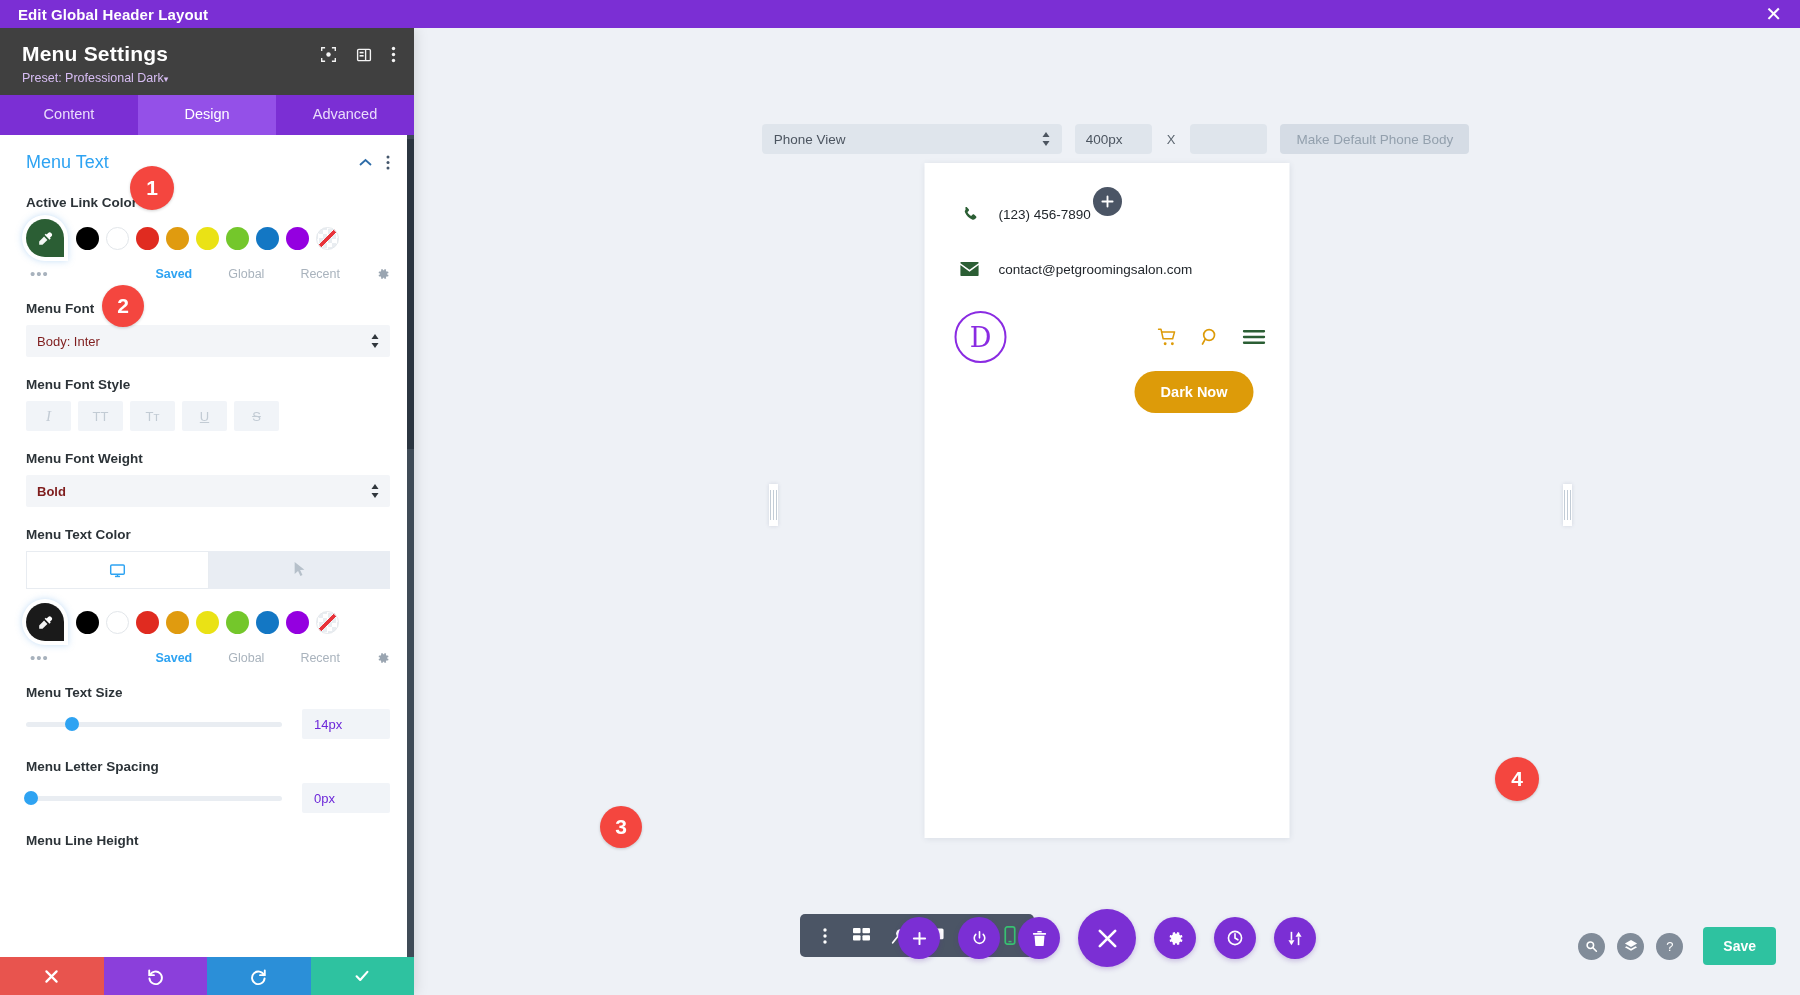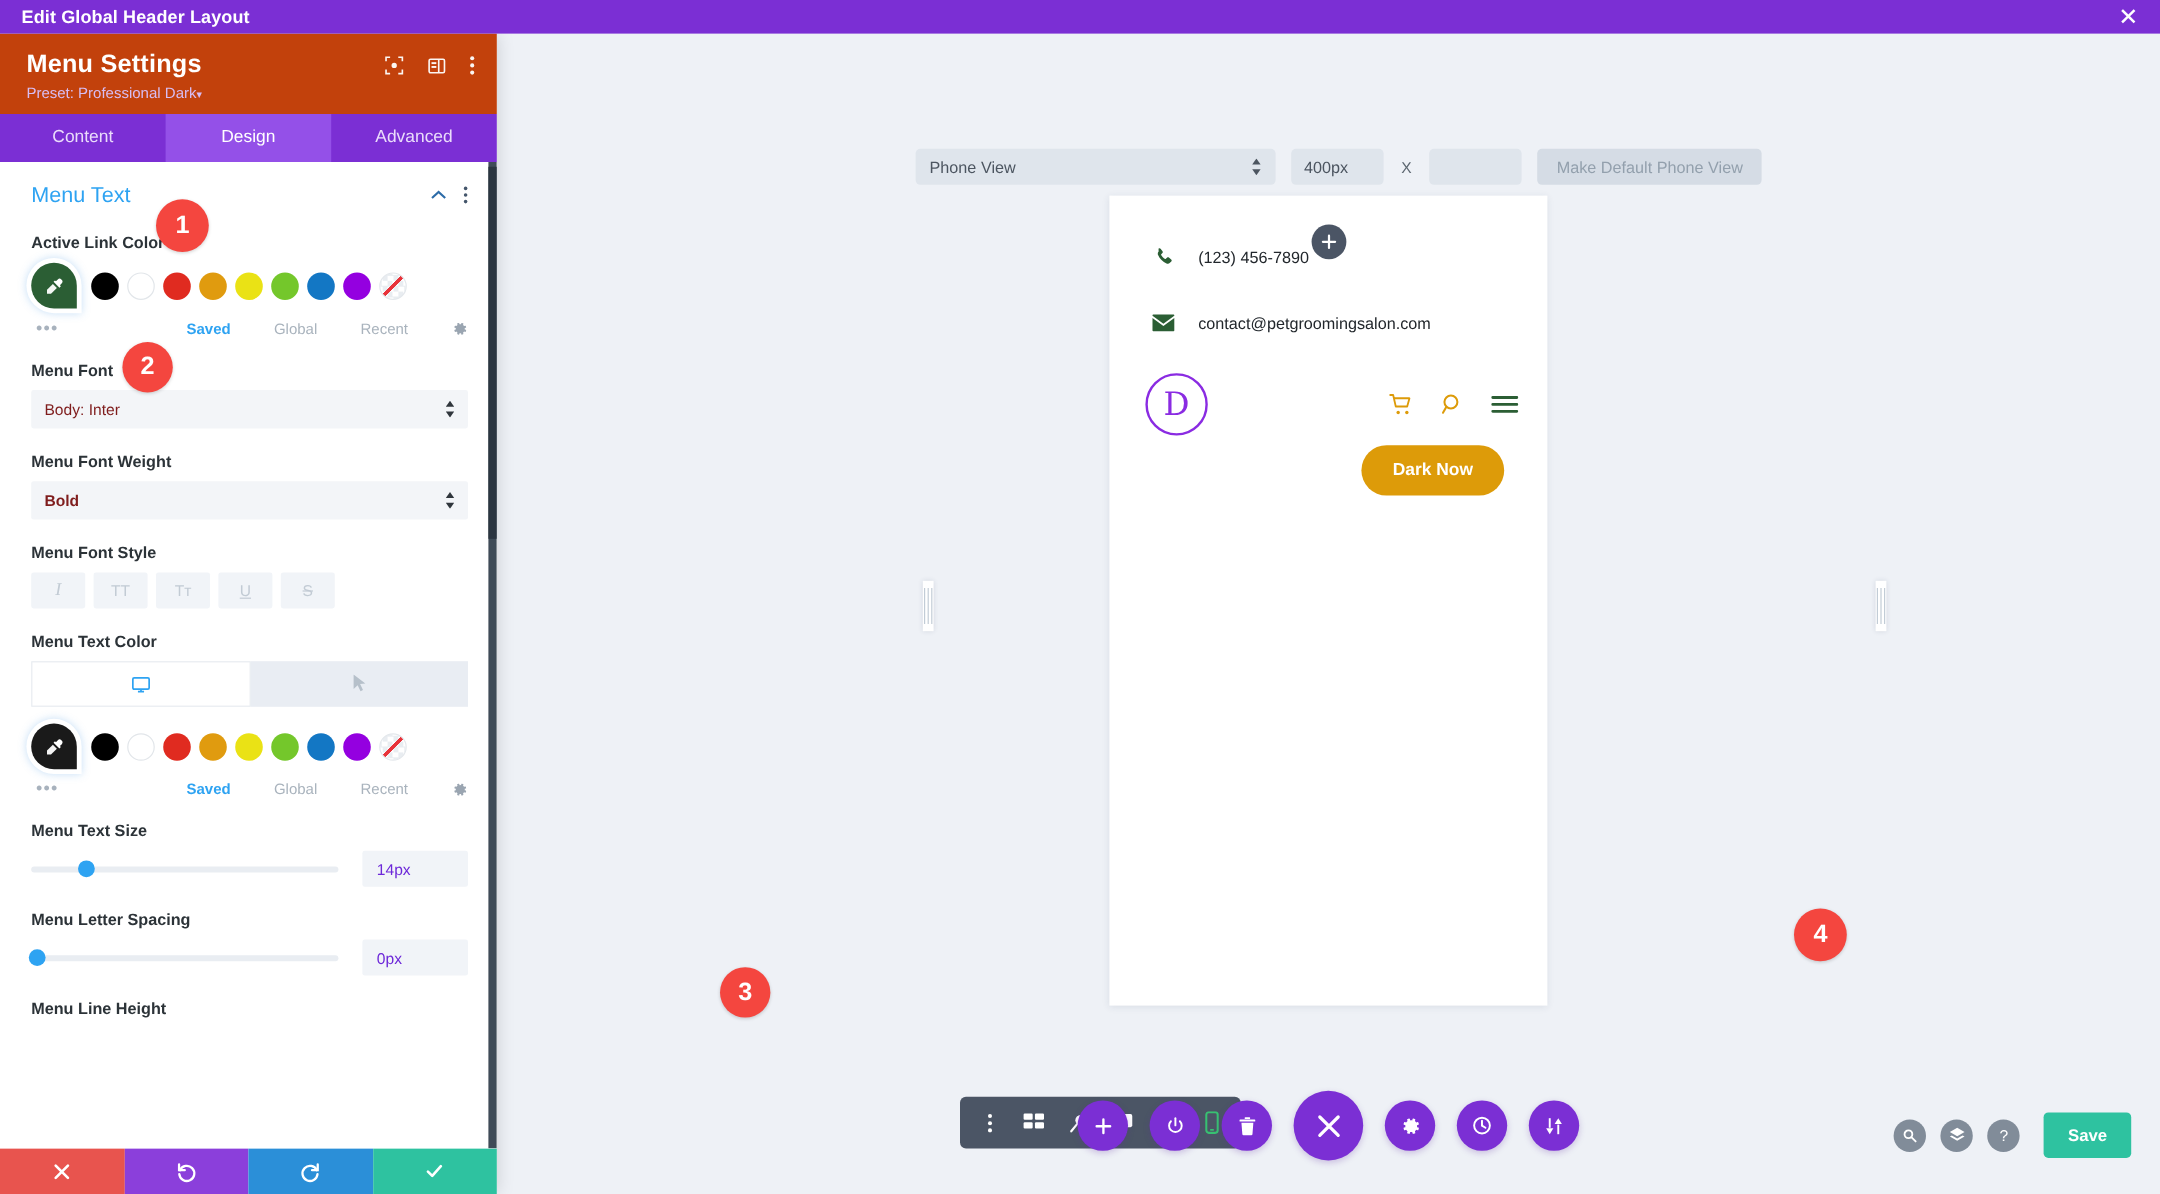--- a/index.html
+++ b/index.html
@@ -29,21 +29,21 @@
 
   
   #panel {
     position: absolute; top: 28px; left: 0; width: 414px; height: 967px;
     background: #ffffff;
     display: flex; flex-direction: column;
     box-shadow: 0 0 14px rgba(0,0,0,.15);
     z-index: 30;
   }
   #panel-header {
-    background: #c2410c; padding: 14px 18px 10px 22px; flex: none;
+    background: #404040; padding: 14px 18px 10px 22px; flex: none;
   }
   .ph-row { display: flex; align-items: flex-start; justify-content: space-between; }
   #panel-header h1 { color: #fff; font-size: 21px; font-weight: bold; letter-spacing: .2px; }
   .ph-icons { display: flex; align-items: center; gap: 19px; padding-top: 4px; }
   .ph-icons .ic { cursor: pointer; opacity: .95; display: flex; }
   #preset {
     color: #d7bdf3; font-size: 12.5px; margin-top: 5px; cursor: pointer;
   }
   #preset .caret { font-size: 9px; }
 
@@ -405,40 +405,40 @@
           <span class="updown">
             <svg width="8" height="14" viewBox="0 0 8 14" fill="#30363c">
                 <path d="M4 0L7.5 5h-7z"></path>
                 <path d="M4 14L.5 9h7z"></path>
               </svg>
           </span>
         </div>
       </div>
 
       <div class="field">
+        <span class="flabel">Menu Font Style</span>
+        <div class="style-btns">
+          <div class="sbtn i">I</div>
+          <div class="sbtn">TT</div>
+          <div class="sbtn">Tт</div>
+          <div class="sbtn u">U</div>
+          <div class="sbtn s">S</div>
+        </div>
+      </div>
+
+      <div class="field">
         <span class="flabel">Menu Font Weight</span>
         <div class="select">
           <span style="font-weight:bold">Bold</span>
           <span class="updown">
             <svg width="8" height="14" viewBox="0 0 8 14" fill="#30363c">
                 <path d="M4 0L7.5 5h-7z"></path>
                 <path d="M4 14L.5 9h7z"></path>
               </svg>
           </span>
-        </div>
-      </div>
-
-      <div class="field">
-        <span class="flabel">Menu Font Style</span>
-        <div class="style-btns">
-          <div class="sbtn i">I</div>
-          <div class="sbtn">TT</div>
-          <div class="sbtn">Tт</div>
-          <div class="sbtn u">U</div>
-          <div class="sbtn s">S</div>
         </div>
       </div>
 
       <div class="field">
         <span class="flabel">Menu Text Color</span>
         <div class="devtoggle">
           <div class="dt-left">
             <svg width="17" height="17" viewBox="0 0 20 20" fill="none" stroke="#2ea3f2" stroke-width="1.7">
               <rect x="2" y="3.5" width="16" height="11" rx="1.3"></rect>
               <line x1="7" y1="17" x2="13" y2="17"></line>
@@ -548,21 +548,21 @@
       <span class="updown">
         <svg width="8" height="14" viewBox="0 0 8 14" fill="#4c5560">
             <path d="M4 0L7.5 5h-7z"></path>
             <path d="M4 14L.5 9h7z"></path>
           </svg>
       </span>
     </div>
     <div class="vt-num">400px</div>
     <div class="vt-x">X</div>
     <div class="vt-num" placeholder=""></div>
-    <div id="vt-default">Make Default Phone View</div>
+    <div id="vt-default">Make Default Phone Body</div>
   </div>
 
   <div class="grip" id="grip-left">
       <i></i>
       <i></i>
       <i></i>
     </div>
   <div class="grip" id="grip-right">
       <i></i>
       <i></i>

